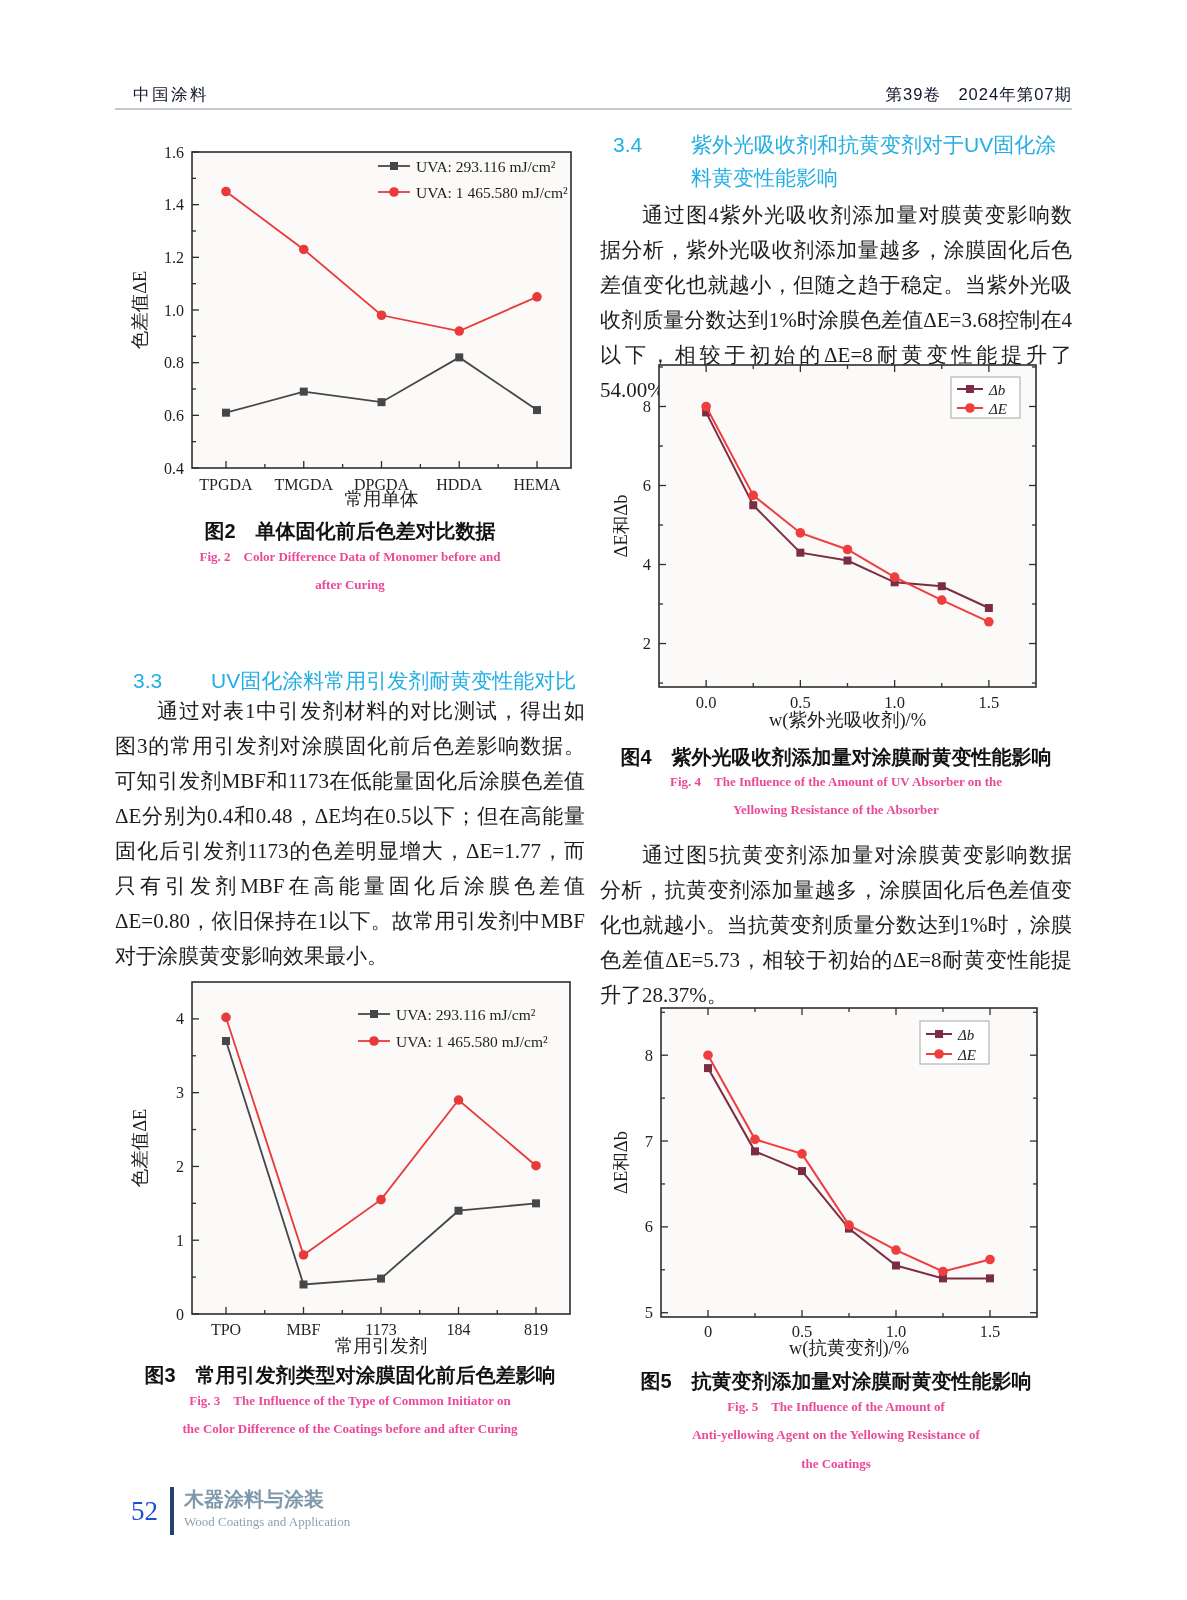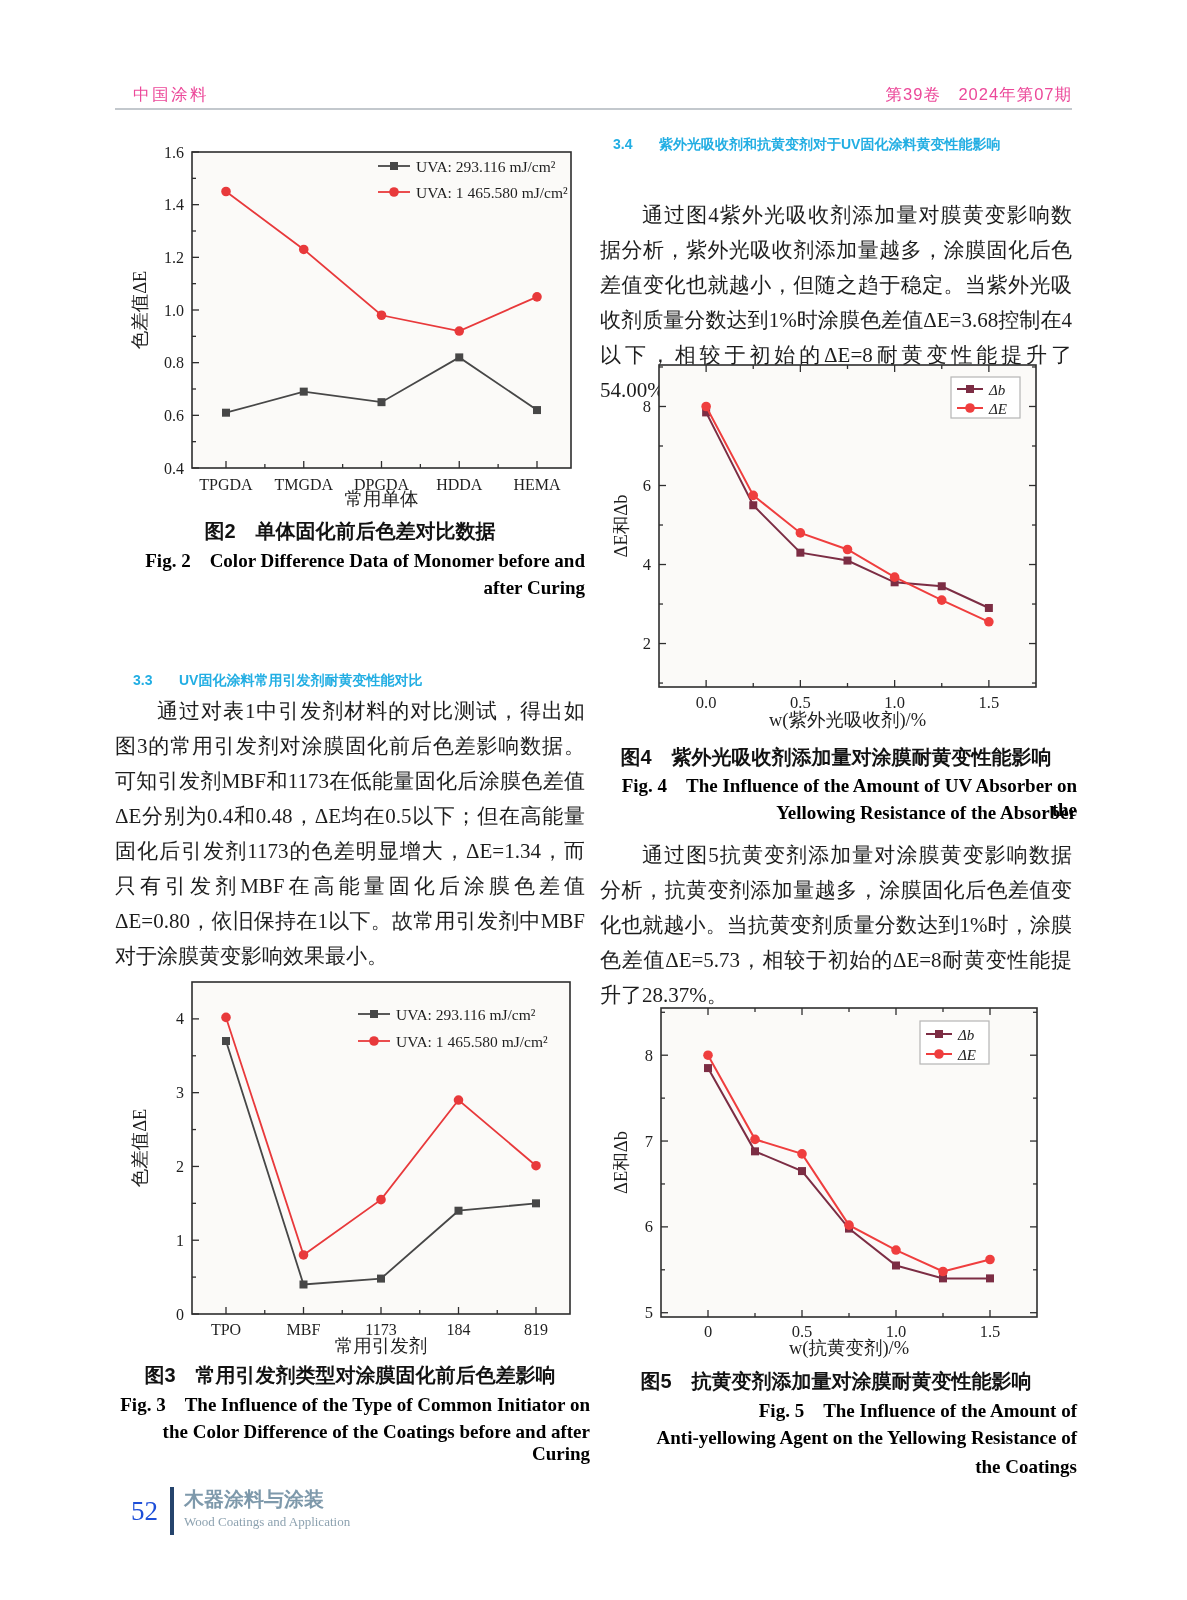--- a/index.html
+++ b/index.html
@@ -1,27 +1,27 @@
 <!DOCTYPE html>
 <html><head>
 <meta charset="utf-8">
 <style>
   html,body{margin:0;padding:0;background:#e9e9e9;}
   #page{position:relative;width:1187px;height:1600px;margin:0 auto;background:#ffffff;
         font-family:"Liberation Serif","DejaVu Serif",serif;color:#1b1b1b;overflow:hidden;}
   .abs{position:absolute;}
-  .hdr{font-family:"Liberation Sans","DejaVu Sans",sans-serif;font-size:16.5px;color:#ec4899;letter-spacing:2.5px;}
+  .hdr{font-family:"Liberation Sans","DejaVu Sans",sans-serif;font-size:16.5px;color:#0f172a;letter-spacing:2.5px;}
   .rule{background:#c3c8cd;height:2px;}
   .para{font-size:21px;line-height:35px;text-align:justify;text-indent:2em;color:#1d1d1d;}
-  .h-sec{display:flex;font-family:"Liberation Sans","DejaVu Sans",sans-serif;font-weight:bold;
-         color:#22aee3;font-size:14px;line-height:33px;}
+  .h-sec{display:flex;font-family:"Liberation Sans","DejaVu Sans",sans-serif;font-weight:normal;
+         color:#22aee3;font-size:21px;line-height:33px;gap:32px;}
   .h-sec .num{width:46px;flex:none;}
   .cap-zh{font-family:"Liberation Sans","DejaVu Sans",sans-serif;font-weight:bold;font-size:20px;
           text-align:center;color:#121212;}
-  .cap-en{font-weight:bold;font-size:19px;text-align:right;color:#000000;}
+  .cap-en{font-weight:bold;font-size:13px;text-align:center;color:#ec4899;}
   .chart{position:absolute;}
   .pg-num{font-size:27px;color:#1d4ed8;}
   .ft-bar{width:3.5px;background:#25446c;}
   .ft-cn{font-family:"Liberation Sans","DejaVu Sans",sans-serif;font-weight:bold;font-size:20px;color:#7e99ab;}
   .ft-en{font-size:13px;color:#8da2b0;}
 </style>
 </head>
 <body>
 
 <div id="page">
@@ -88,21 +88,21 @@
         <text x="286" y="57.5" text-anchor="start" font-size="15.5" fill="#1f1f1f" font-family="&quot;Liberation Serif&quot;,&quot;DejaVu Serif&quot;,serif">UVA: 1 465.580 mJ/cm²</text>
       </svg></div>
   <div class="abs cap-zh" style="left:115px;top:518px;width:470px;">图2　单体固化前后色差对比数据</div>
   <div class="abs cap-en" style="left:115px;top:548px;width:470px;">Fig. 2　Color Difference Data of Monomer before and</div>
   <div class="abs cap-en" style="left:115px;top:577px;width:470px;">after Curing</div>
 
   <div class="abs h-sec" style="left:133px;top:664px;width:452px;">
     <span class="num">3.3</span>
     <span>UV固化涂料常用引发剂耐黄变性能对比</span>
   </div>
-  <div class="abs para" style="left:115px;top:694px;width:470px;">通过对表1中引发剂材料的对比测试，得出如图3的常用引发剂对涂膜固化前后色差影响数据。可知引发剂MBF和1173在低能量固化后涂膜色差值ΔE分别为0.4和0.48，ΔE均在0.5以下；但在高能量固化后引发剂1173的色差明显增大，ΔE=1.34，而只有引发剂MBF在高能量固化后涂膜色差值ΔE=0.80，依旧保持在1以下。故常用引发剂中MBF对于涂膜黄变影响效果最小。</div>
+  <div class="abs para" style="left:115px;top:694px;width:470px;">通过对表1中引发剂材料的对比测试，得出如图3的常用引发剂对涂膜固化前后色差影响数据。可知引发剂MBF和1173在低能量固化后涂膜色差值ΔE分别为0.4和0.48，ΔE均在0.5以下；但在高能量固化后引发剂1173的色差明显增大，ΔE=1.77，而只有引发剂MBF在高能量固化后涂膜色差值ΔE=0.80，依旧保持在1以下。故常用引发剂中MBF对于涂膜黄变影响效果最小。</div>
 
   <div class="chart" style="left:130px;top:962px;"><svg width="460" height="396" viewBox="0 0 460 396">
         <rect x="62" y="20" width="378" height="332" fill="#fbfaf8" stroke="#2e2e2e" stroke-width="1.6"></rect>
         <line x1="62" y1="352" x2="69" y2="352" stroke="#2e2e2e" stroke-width="1.3"></line>
         <line x1="62" y1="278.22222222222223" x2="69" y2="278.22222222222223" stroke="#2e2e2e" stroke-width="1.3"></line>
         <line x1="62" y1="204.44444444444446" x2="69" y2="204.44444444444446" stroke="#2e2e2e" stroke-width="1.3"></line>
         <line x1="62" y1="130.66666666666669" x2="69" y2="130.66666666666669" stroke="#2e2e2e" stroke-width="1.3"></line>
         <line x1="62" y1="56.888888888888914" x2="69" y2="56.888888888888914" stroke="#2e2e2e" stroke-width="1.3"></line>
         <line x1="62" y1="315.1111111111111" x2="66" y2="315.1111111111111" stroke="#2e2e2e" stroke-width="1.3"></line>
         <line x1="62" y1="241.33333333333334" x2="66" y2="241.33333333333334" stroke="#2e2e2e" stroke-width="1.3"></line>

